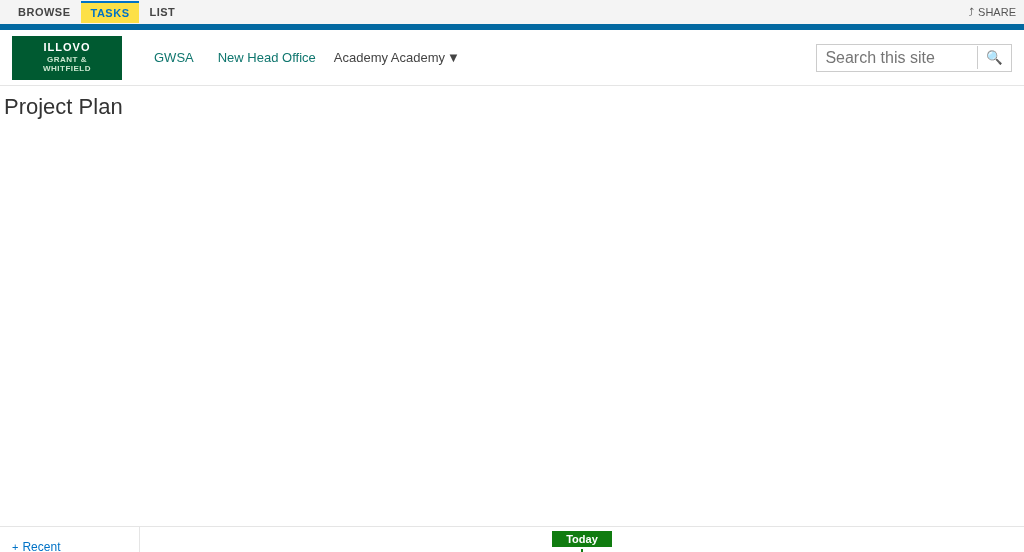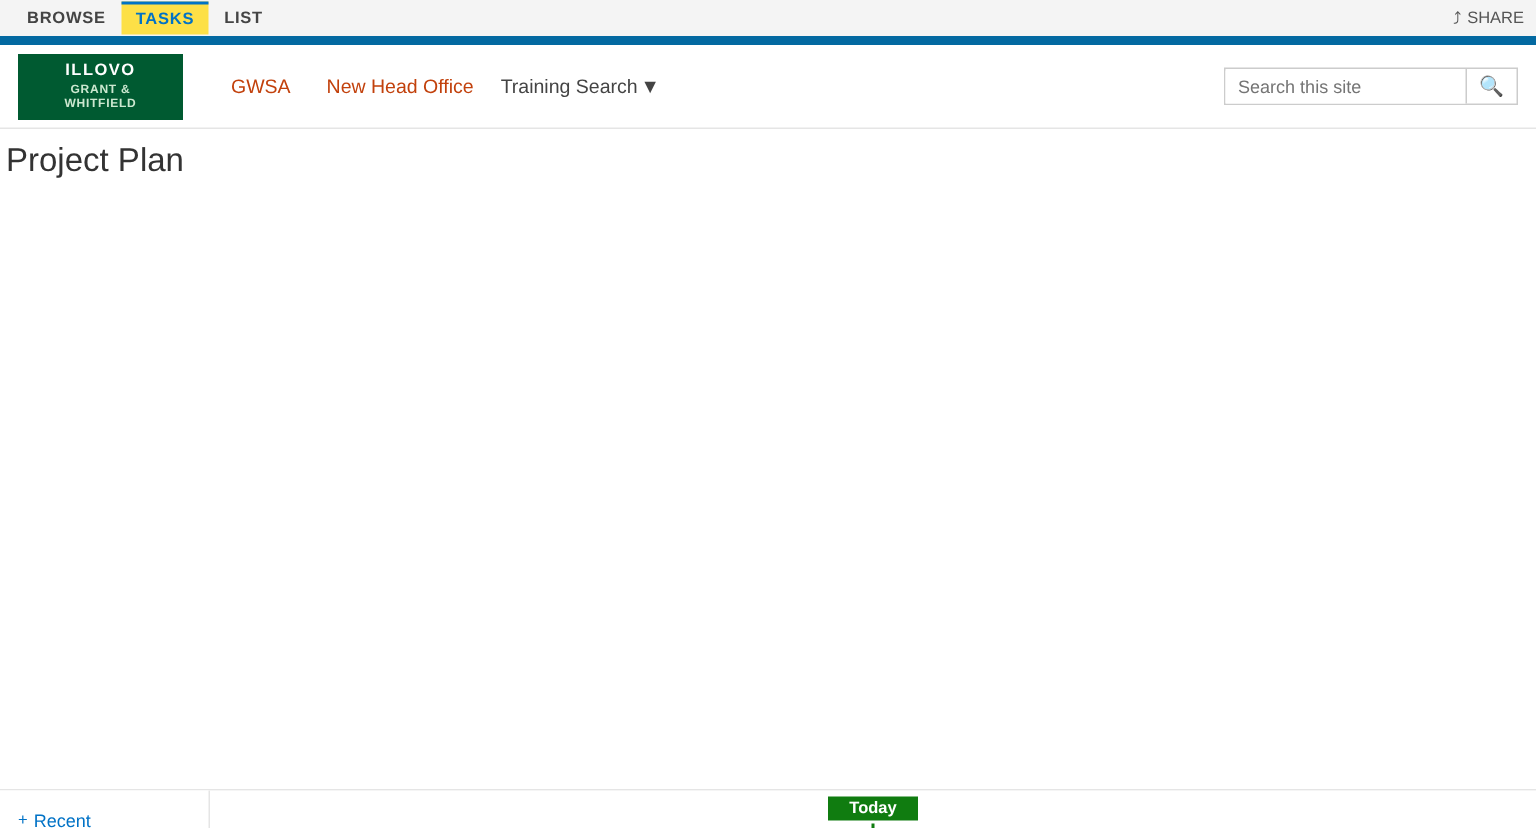--- a/index.html
+++ b/index.html
@@ -81,21 +81,21 @@
     }
     #subnav {
       display: flex;
       align-items: center;
       gap: 0;
       margin-left: 20px;
       flex: 1;
     }
     .subnav-link {
       font-size: 13px;
-      color: #c2410c;
+      color: #0f766e;
       text-decoration: none;
       padding: 4px 12px;
       cursor: pointer;
       background: none;
       border: none;
     }
     .subnav-dropdown {
       display: flex;
       align-items: center;
       gap: 2px;
@@ -107,21 +107,21 @@
     #search-box {
       margin-left: auto;
       display: flex;
       align-items: center;
       border: 1px solid #ccc;
       background: #fff;
     }
     #search-input {
       border: none;
       outline: none;
-      font-size: 12px;
+      font-size: 16px;
       padding: 4px 8px;
       width: 160px;
       color: #888;
     }
     #search-btn {
       background: none;
       border: none;
       border-left: 1px solid #ccc;
       padding: 4px 8px;
       cursor: pointer;
@@ -230,21 +230,21 @@
   <div id="logo">
     <div id="logo-inner">
       <div id="logo-illovo">ILLOVO</div>
       <div id="logo-sub">GRANT &amp;<br>WHITFIELD</div>
     </div>
   </div>
   <div id="subnav">
     <span class="subnav-link">GWSA</span>
     <span class="subnav-link">New Head Office</span>
     <span class="subnav-dropdown">
-      <span>Training Search</span>
+      <span>Academy Academy</span>
       <span>▼</span>
     </span>
   </div>
   <div id="search-box">
     <input id="search-input" type="text" placeholder="Search this site" style="">
     <button id="search-btn">
       <span>🔍</span>
     </button>
   </div>
 </div>

